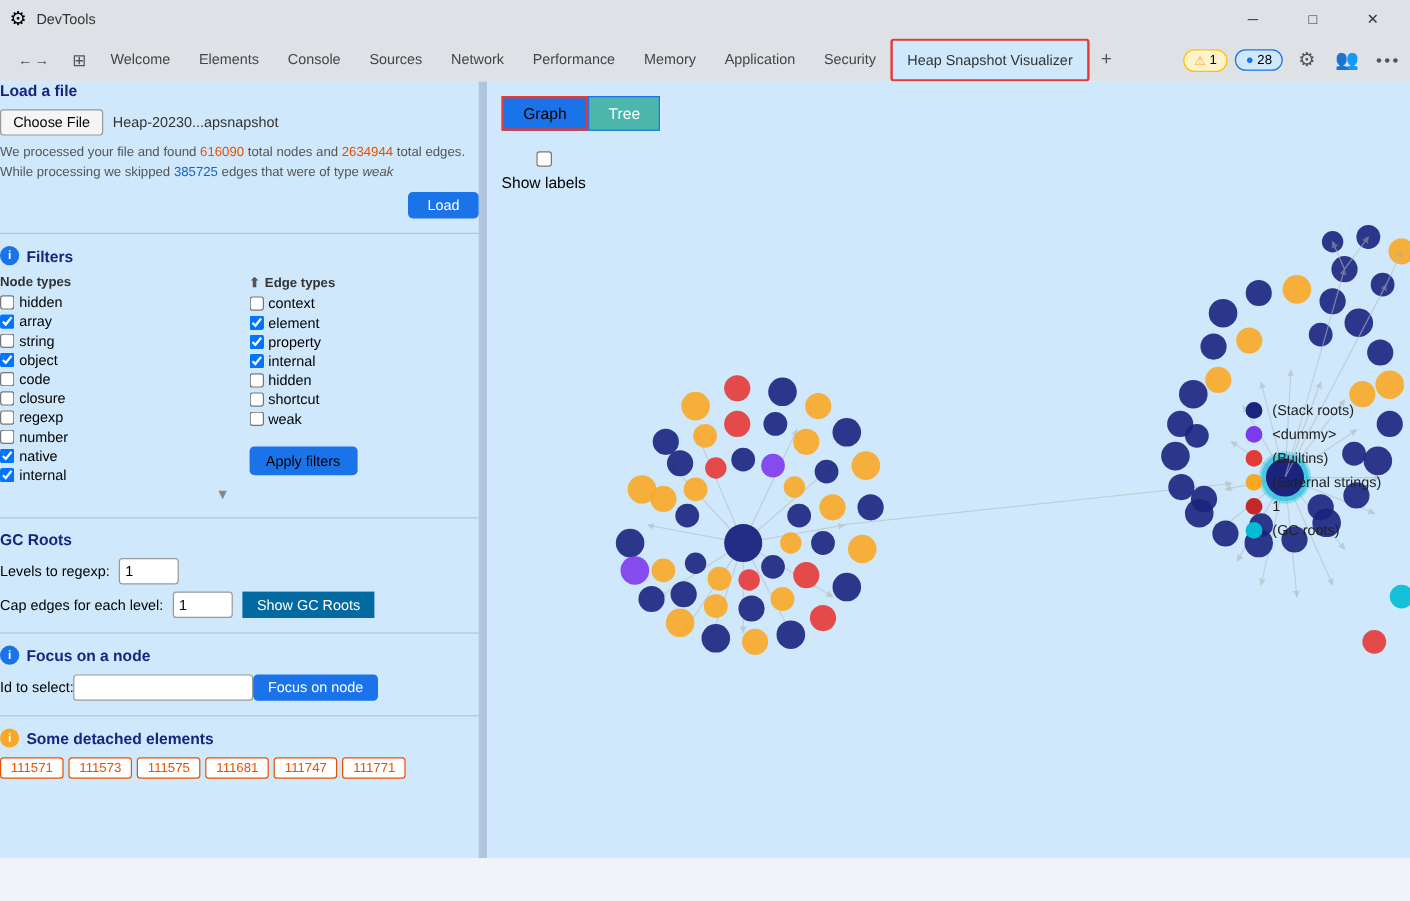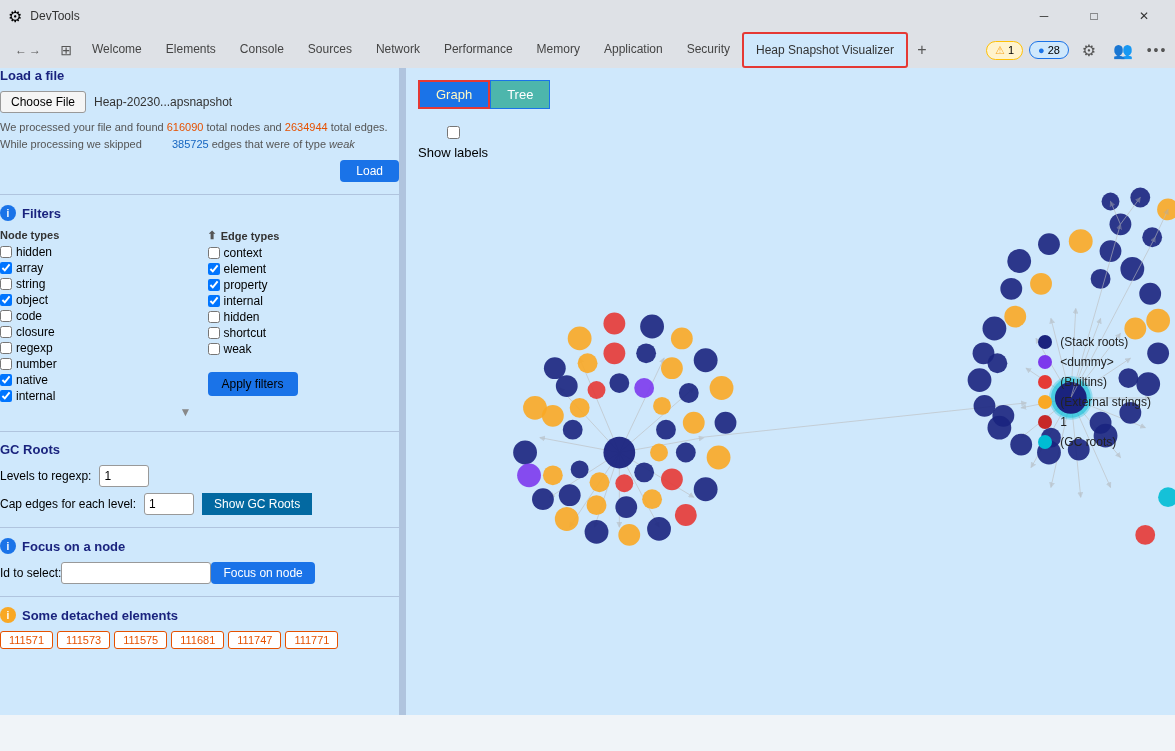--- a/index.html
+++ b/index.html
@@ -90,21 +90,21 @@
       padding: 3px 10px;
       background: #f5f5f5;
       border: 1px solid #999;
       border-radius: 3px;
       cursor: pointer;
       font-size: 12px;
     }
     .file-name { font-size: 12px; color: #333; }
     .file-info { font-size: 11px; color: #555; line-height: 1.5; margin-bottom: 8px; }
     .file-info .highlight-orange { color: #e65100; }
-    .file-info .highlight-blue { color: #1565c0; margin-left: 27px; }
+    .file-info .highlight-blue { color: #1565c0; }
 
     .load-btn {
       float: right;
       padding: 4px 16px;
       background: #1a73e8;
       color: white;
       border: none;
       border-radius: 4px;
       cursor: pointer;
       font-size: 12px;
@@ -209,21 +209,21 @@
     }
     .view-btn {
       padding: 5px 16px;
       border: 1px solid #1a73e8;
       cursor: pointer;
       font-size: 13px;
       font-weight: 500;
     }
     .view-btn.active {
       background: #1a73e8;
-      color: #fef9c3;
+      color: #000000;
       border: 2px solid #e53935;
     }
     .view-btn.inactive {
       background: #4db6ac;
       color: white;
       border: 1px solid #1a73e8;
     }
 
     
     .show-labels {

